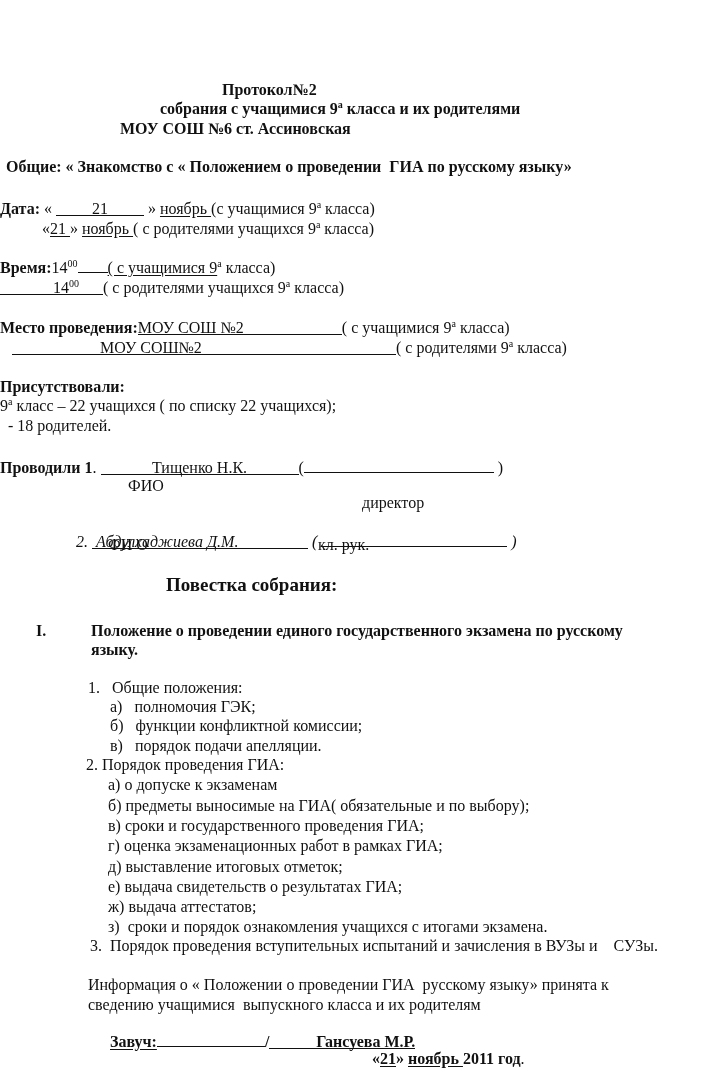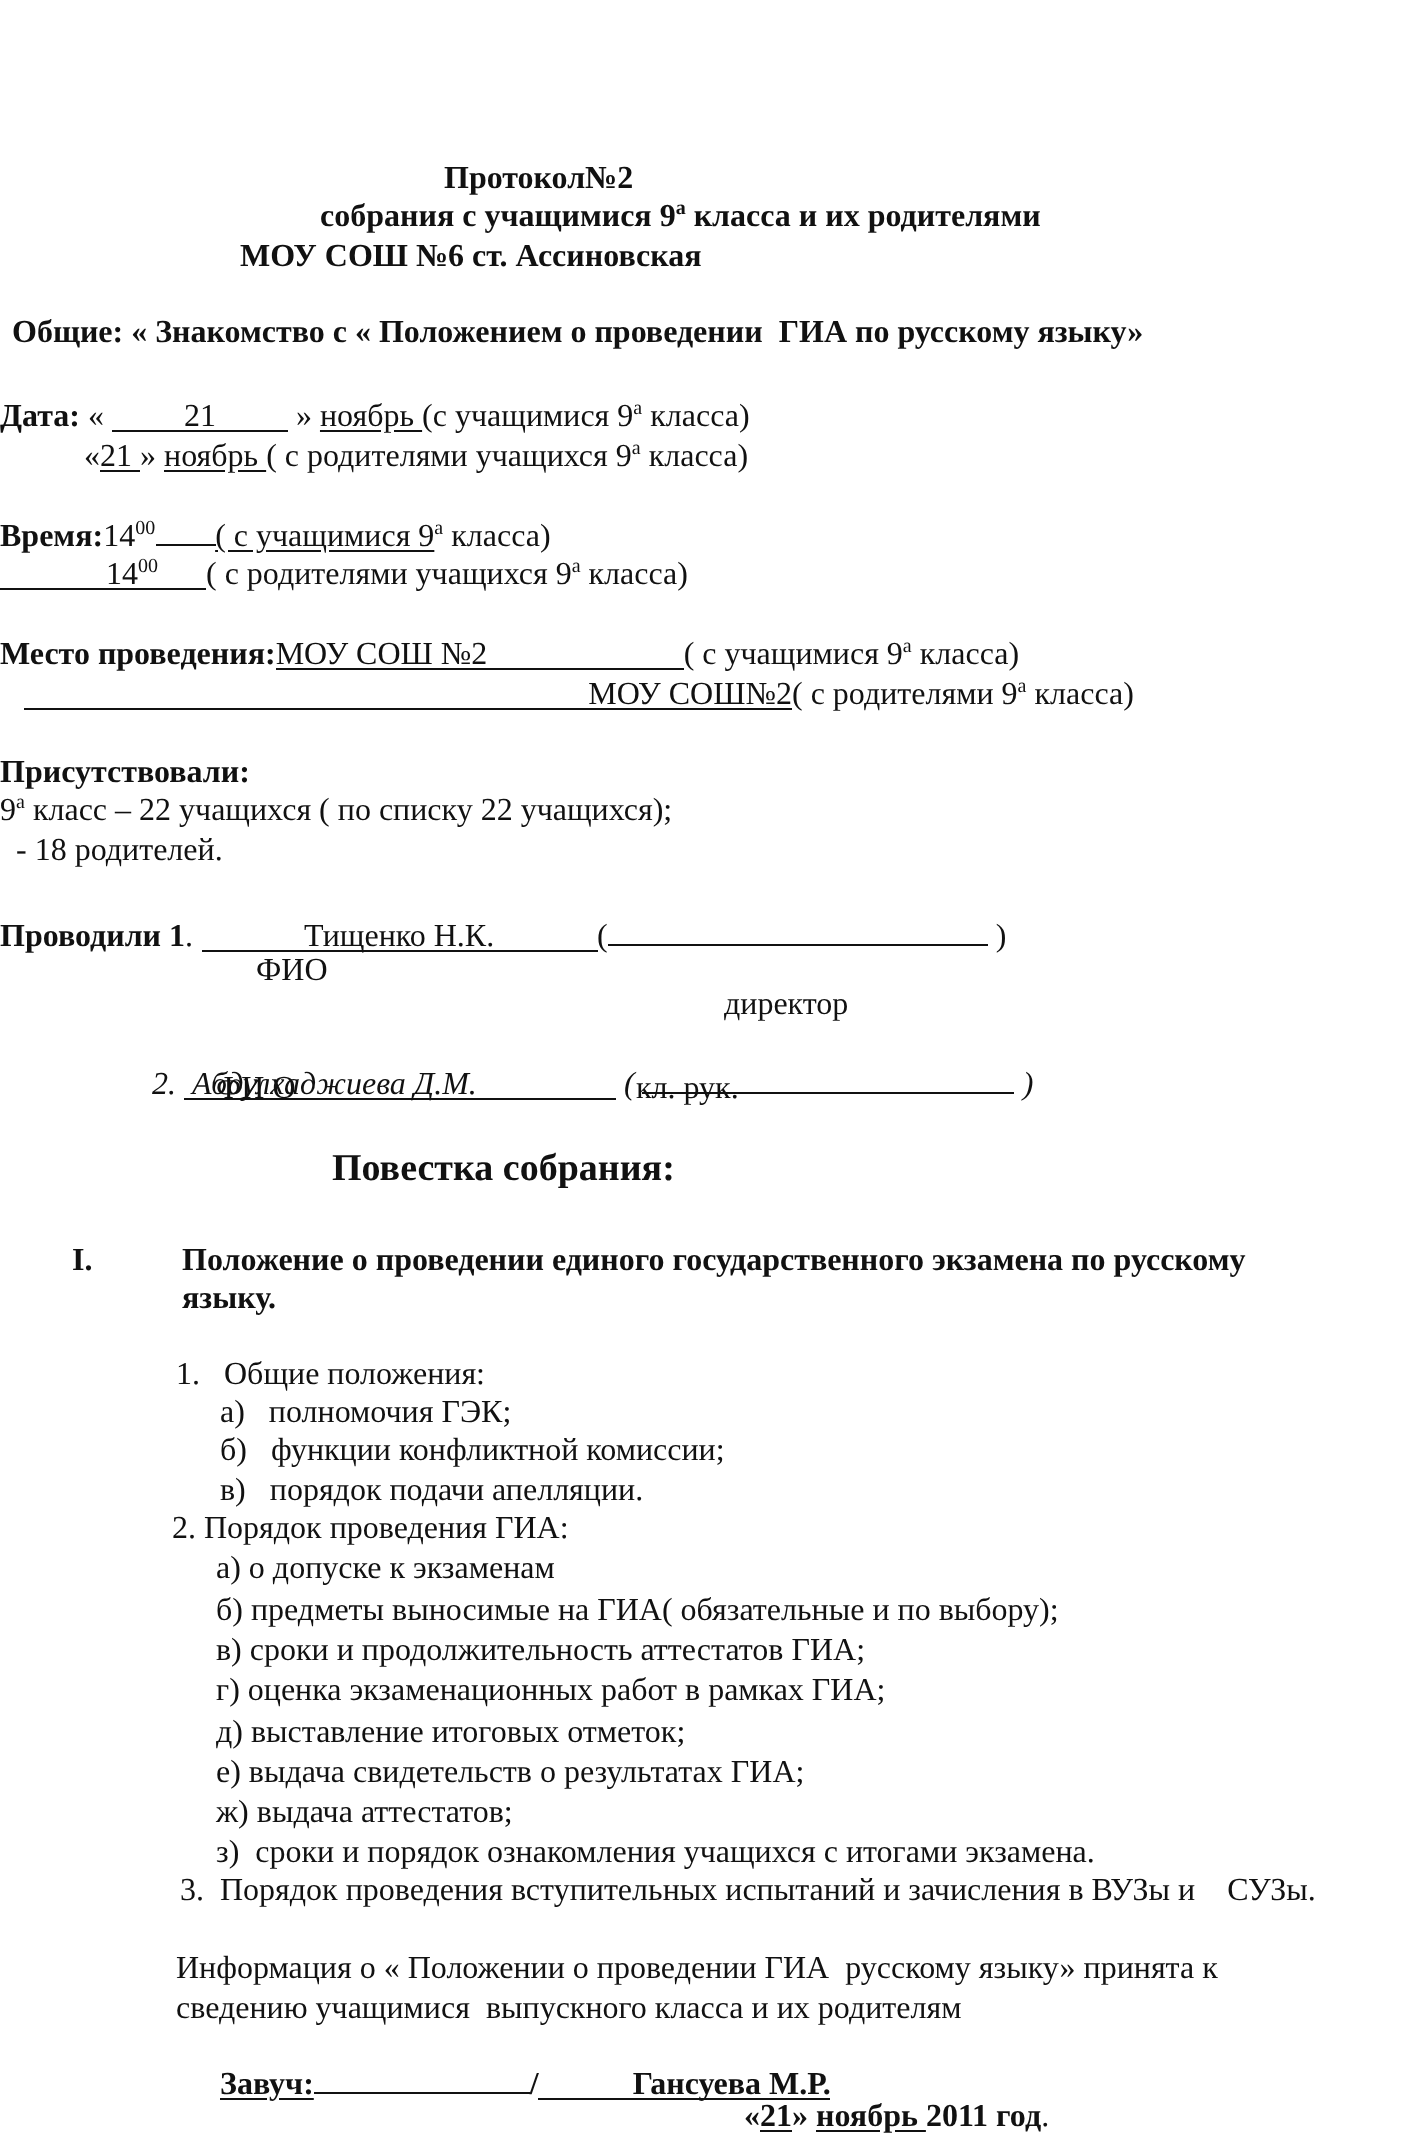--- a/index.html
+++ b/index.html
@@ -24,21 +24,21 @@
 
 <div class="ln b" style="left:6px; top:157px;"><span>Общие:</span><span> « Знакомство с « Положением о проведении  ГИА по русскому языку»</span></div>
 
 <div class="ln" style="left:0px; top:199px;"><span class="b">Дата:</span><span> « </span><span class="blank" style="width:88px;">21</span><span> » </span><span class="u">ноябрь </span><span>(с учащимися 9</span><sup>а</sup><span> класса)</span></div>
 <div class="ln" style="left:42px; top:219px;"><span>«</span><span class="u">21 </span><span>» </span><span class="u">ноябрь </span><span>( с родителями учащихся 9</span><sup>а</sup><span> класса)</span></div>
 
 <div class="ln" style="left:0px; top:258px;"><span class="b">Время:</span><span>14</span><sup>00</sup><span class="blank" style="width:30px; height:14px;"></span><span class="u">( с учащимися 9</span><sup>а</sup><span> класса)</span></div>
 <div class="ln" style="left:0px; top:278px;"><span class="blank" style="width:103px; text-align:right; padding-right:0;"><span>14</span><sup>00</sup><span style="display:inline-block;width:24px;"></span></span><span>( с родителями учащихся 9</span><sup>а</sup><span> класса)</span></div>
 
 <div class="ln" style="left:0px; top:318px;"><span class="b">Место проведения:</span><span class="blank" style="width:204px; text-align:left;">МОУ СОШ №2</span><span>( с учащимися 9</span><sup>а</sup><span> класса)</span></div>
-<div class="ln" style="left:12px; top:338px;"><span class="blank" style="width:384px; text-align:right; text-indent:88px;">МОУ СОШ№2</span><span>( с родителями 9</span><sup>а</sup><span> класса)</span></div>
+<div class="ln" style="left:12px; top:338px;"><span class="blank" style="width:384px; text-align:left; text-indent:88px;">МОУ СОШ№2</span><span>( с родителями 9</span><sup>а</sup><span> класса)</span></div>
 
 <div class="ln b" style="left:0px; top:377px;">Присутствовали:</div>
 <div class="ln" style="left:0px; top:396px;"><span>9</span><sup>а</sup><span> класс – 22 учащихся ( по списку 22 учащихся);</span></div>
 <div class="ln" style="left:0px; top:416px;">  - 18 родителей.</div>
 
 <div class="ln" style="left:0px; top:456px;"><span class="b">Проводили</span><span class="b"> 1</span><span>. </span><span class="blank" style="width:198px;">Тищенко Н.К.</span><span>(</span><span class="blank" style="width:190px;"></span><span> )</span></div>
 <div class="ln" style="left:128px; top:476px;text-align:center;">ФИО</div>
 <div class="ln" style="left:362px; top:493px;">директор</div>
 
 <div class="ln" style="left:76px; top:530px;font-style:italic;"><span>2. </span><span class="blank" style="width:216px; text-align:left; text-indent:4px;">Абдулхаджиева Д.М.</span><span> ( </span><span class="blank" style="width:186px;"></span><span> )</span></div>
@@ -50,21 +50,21 @@
 <div class="ln b" style="left:91px; top:621px;">Положение о проведении единого государственного экзамена по русскому</div>
 <div class="ln b" style="left:91px; top:640px;">языку.</div>
 
 <div class="ln" style="left:88px; top:678px;">1.   Общие положения:</div>
 <div class="ln" style="left:110px; top:697px;">а)   полномочия ГЭК;</div>
 <div class="ln" style="left:110px; top:716px;">б)   функции конфликтной комиссии;</div>
 <div class="ln" style="left:110px; top:736px;">в)   порядок подачи апелляции.</div>
 <div class="ln" style="left:86px; top:755px;">2. Порядок проведения ГИА:</div>
 <div class="ln" style="left:108px; top:775px;text-align:center;">а) о допуске к экзаменам</div>
 <div class="ln" style="left:108px; top:796px;">б) предметы выносимые на ГИА( обязательные и по выбору);</div>
-<div class="ln" style="left:108px; top:816px;">в) сроки и продолжительность аттестатов ГИА;</div>
+<div class="ln" style="left:108px; top:816px;">в) сроки и государственного проведения ГИА;</div>
 <div class="ln" style="left:108px; top:836px;">г) оценка экзаменационных работ в рамках ГИА;</div>
 <div class="ln" style="left:108px; top:857px;">д) выставление итоговых отметок;</div>
 <div class="ln" style="left:108px; top:877px;">е) выдача свидетельств о результатах ГИА;</div>
 <div class="ln" style="left:108px; top:897px;">ж) выдача аттестатов;</div>
 <div class="ln" style="left:108px; top:917px;">з)  сроки и порядок ознакомления учащихся с итогами экзамена.</div>
 <div class="ln" style="left:90px; top:936px;">3.  Порядок проведения вступительных испытаний и зачисления в ВУЗы и    СУЗы.</div>
 
 <div class="ln" style="left:88px; top:975px;">Информация о « Положении о проведении ГИА  русскому языку» принята к</div>
 <div class="ln" style="left:88px; top:995px;">сведению учащимися  выпускного класса и их родителям</div>
 

